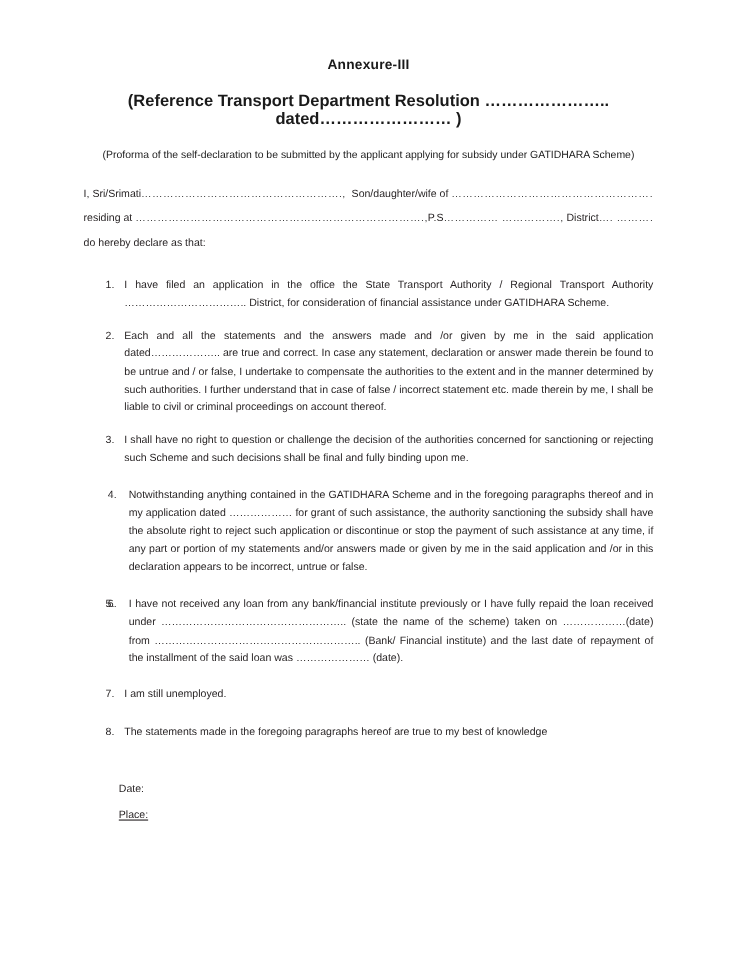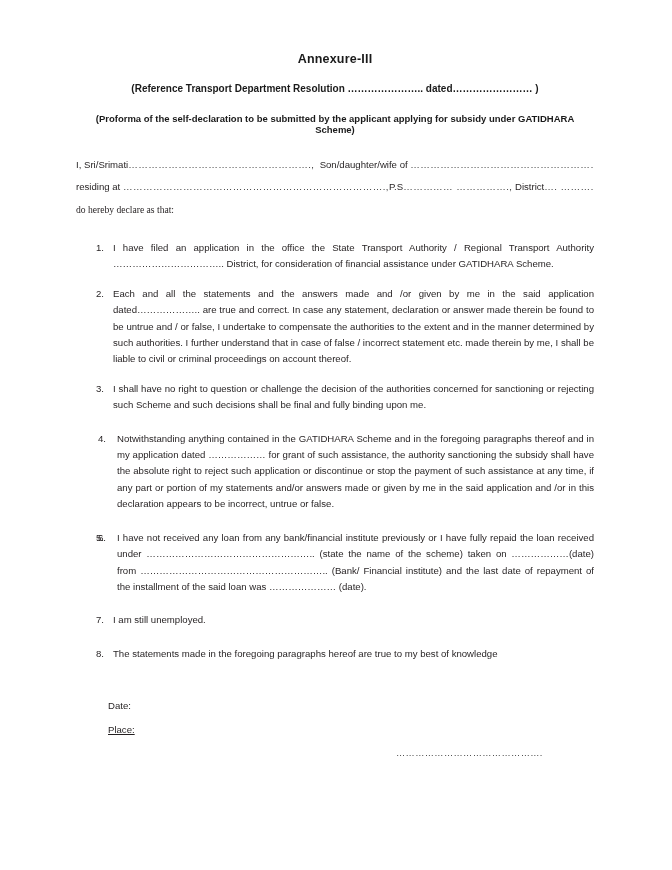--- a/index.html
+++ b/index.html
@@ -37,30 +37,30 @@
     text-align: center;
     font-size: 12.5px;
     font-weight: bold;
     letter-spacing: .2px;
     color: #1a1a1a;
   }
   .doc-reference {
     margin: 0;
     padding-top: 17px;
     text-align: center;
-    font-size: 10px;
+    font-size: 15px;
     font-weight: bold;
     color: #1a1a1a;
   }
   .doc-proforma {
     margin: 0;
     padding-top: 19px;
     text-align: center;
     font-size: 9.5px;
-    font-weight: bold;
+    font-weight: normal;
     color: #1a1a1a;
   }
 
   
   .identity {
     padding-top: 19px;
     font-size: 9.6px;
     line-height: 22px;
   }
   .identity .line {
@@ -68,21 +68,20 @@
     overflow: hidden;
   }
   .dots {
     letter-spacing: .4px;
     color: #3a3a3a;
   }
 
   .declare-lead {
     padding-top: 1px;
     font-size: 9.6px;
-    font-family: Liberation Serif, serif;
   }
 
   
   ol.clauses {
     list-style: none;
     margin: 0;
     padding: 0;
     padding-top: 19px;
   }
   ol.clauses > li {

